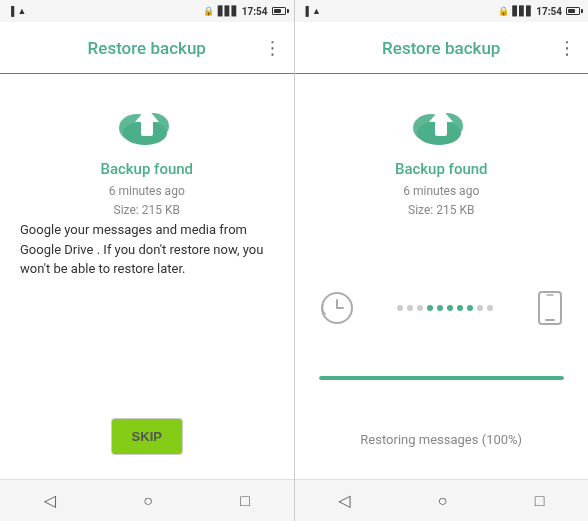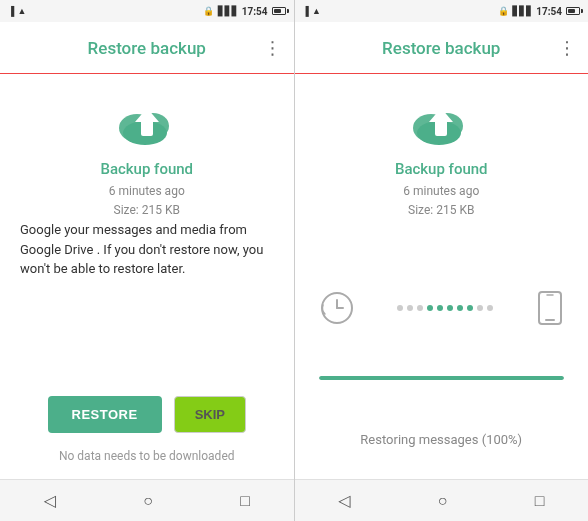--- a/index.html
+++ b/index.html
@@ -308,25 +308,23 @@
 
       <div class="backup-found">Backup found</div>
       <div class="backup-meta">
         <div>6 minutes ago</div>
         <div>Size: 215 KB</div>
       </div>
 
       <div class="restore-description">Google your messages and media from Google Drive . If you don't restore now, you won't be able to restore later.</div>
 
       <div class="buttons-row">
-        <button class="btn-restore">RESTORE</button>
         <button class="btn-skip">SKIP</button>
       </div>
 
-      <div class="no-data-text">No data needs to be downloaded</div>
     </div>
 
     <div class="nav-bar">
       <span class="nav-icon">◁</span>
       <span class="nav-icon">○</span>
       <span class="nav-icon">□</span>
     </div>
   </div>
 
   <div class="phone">

